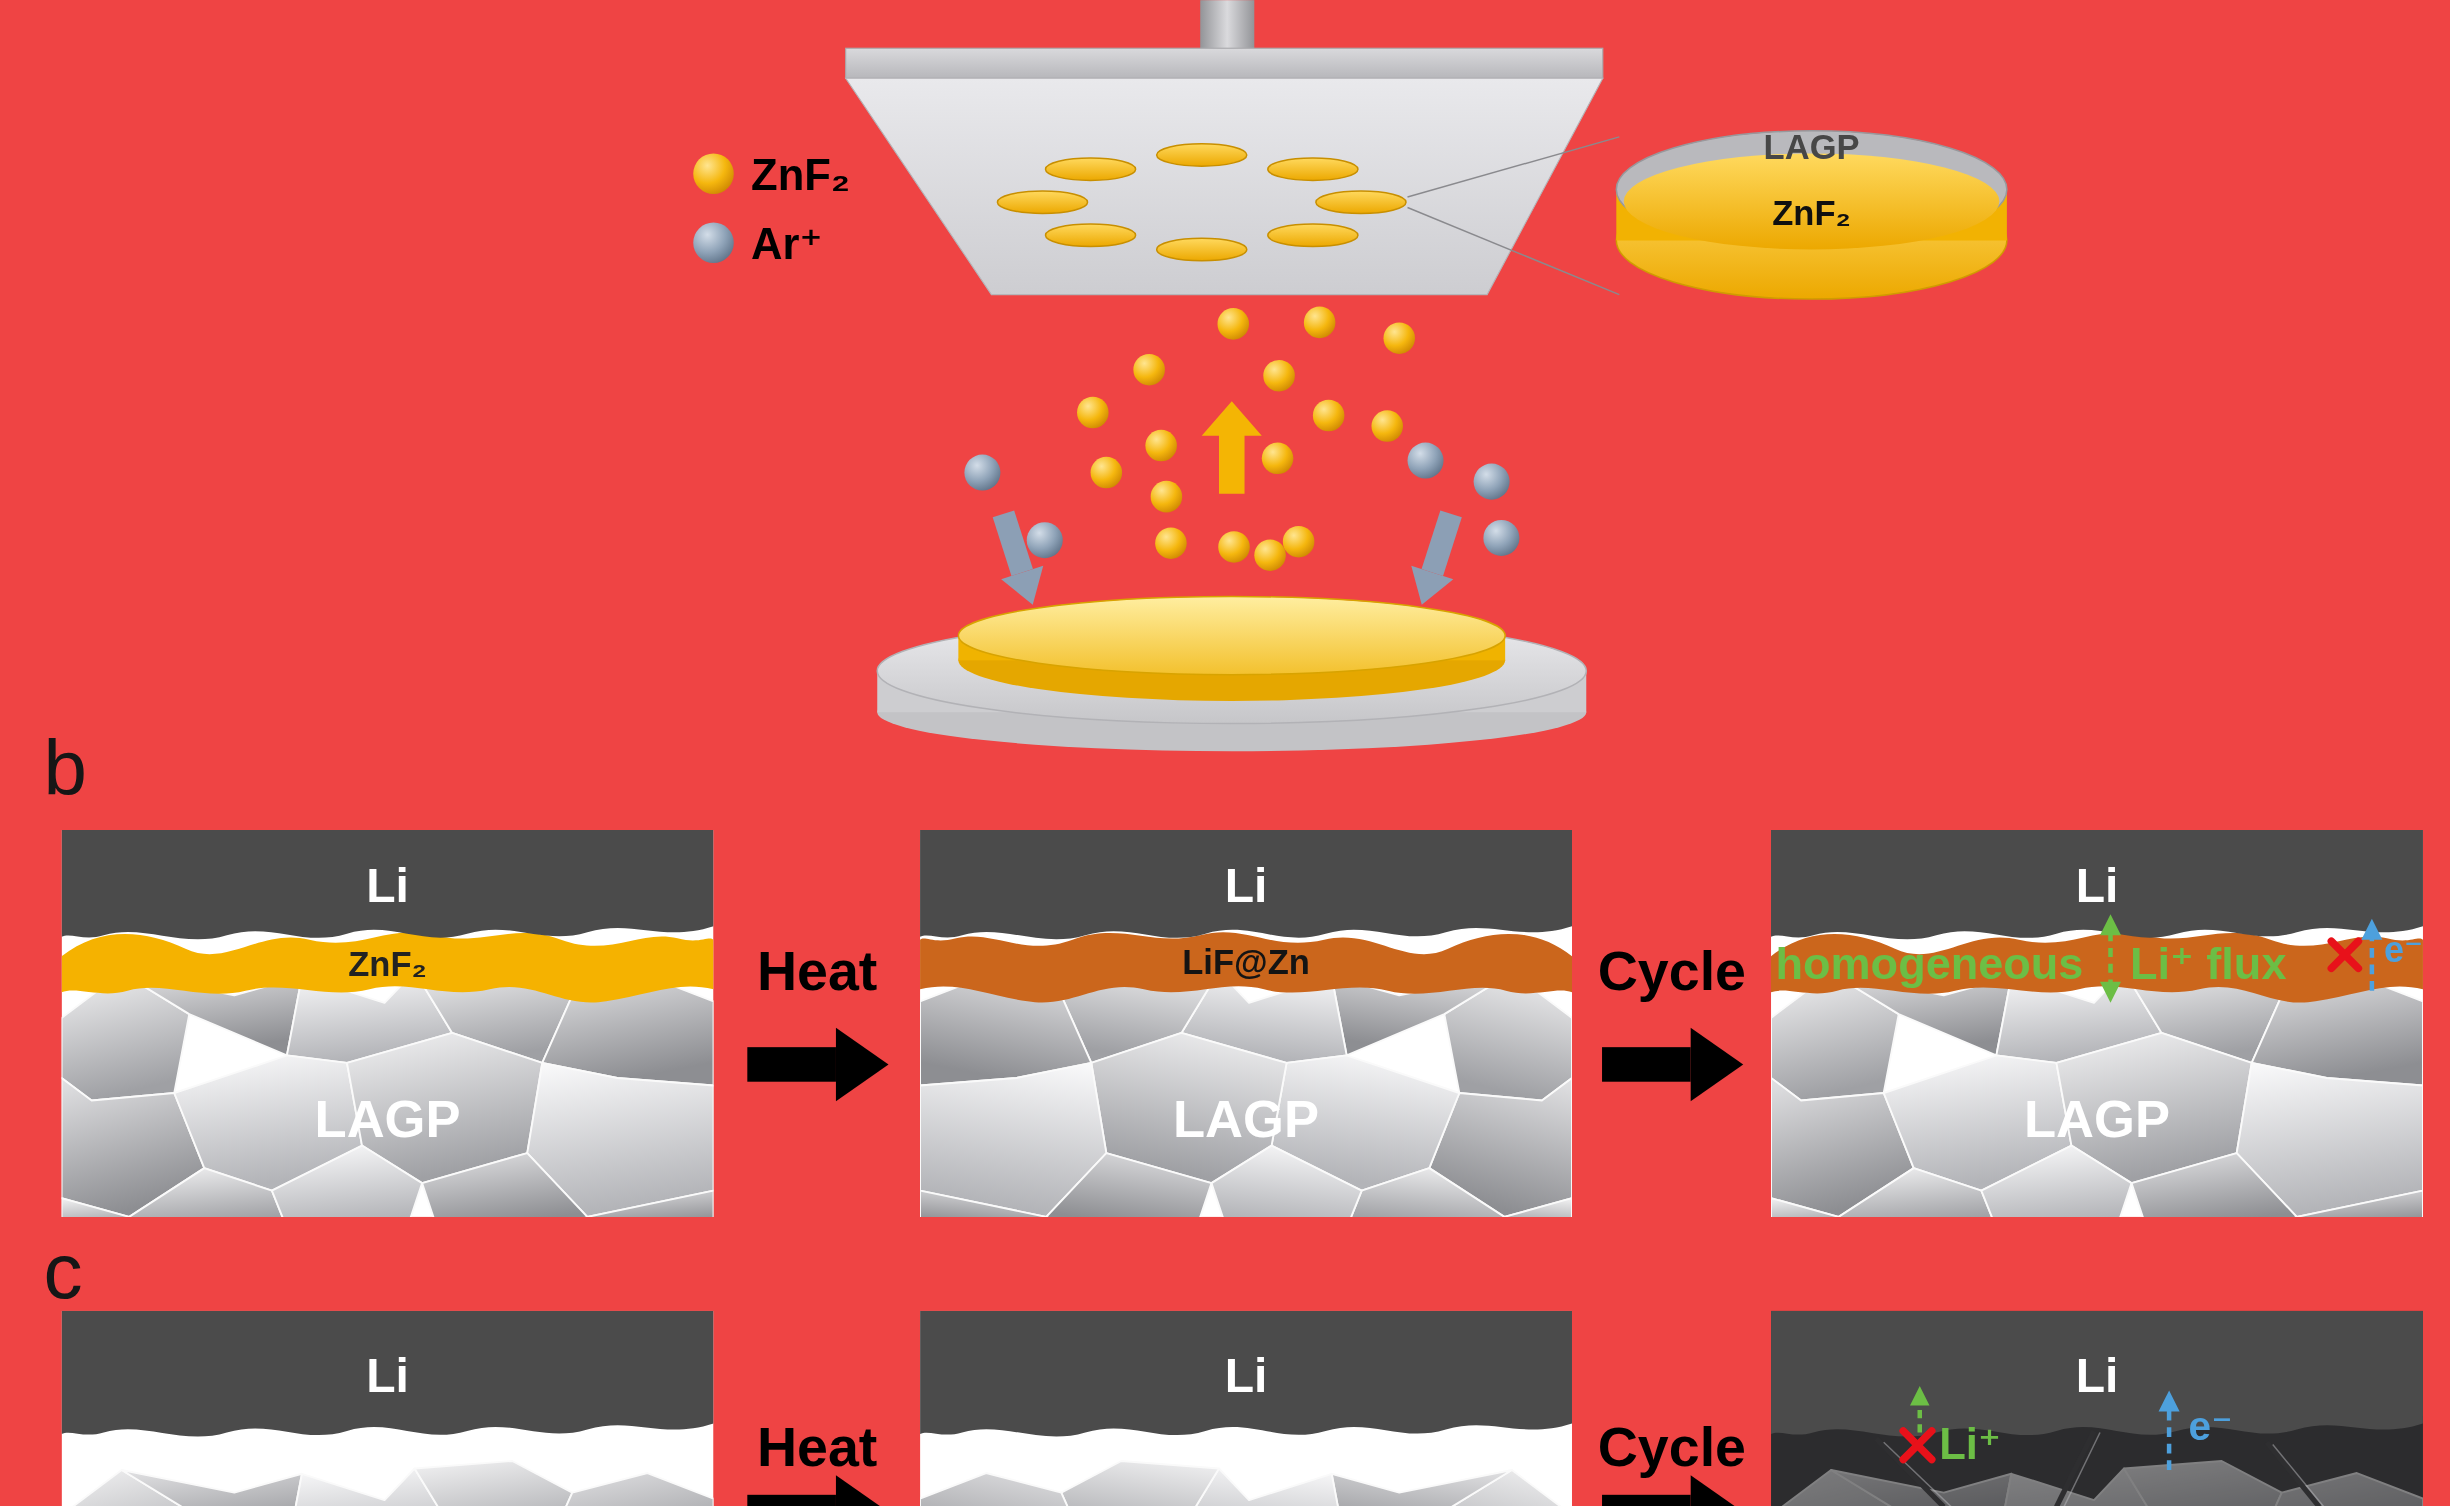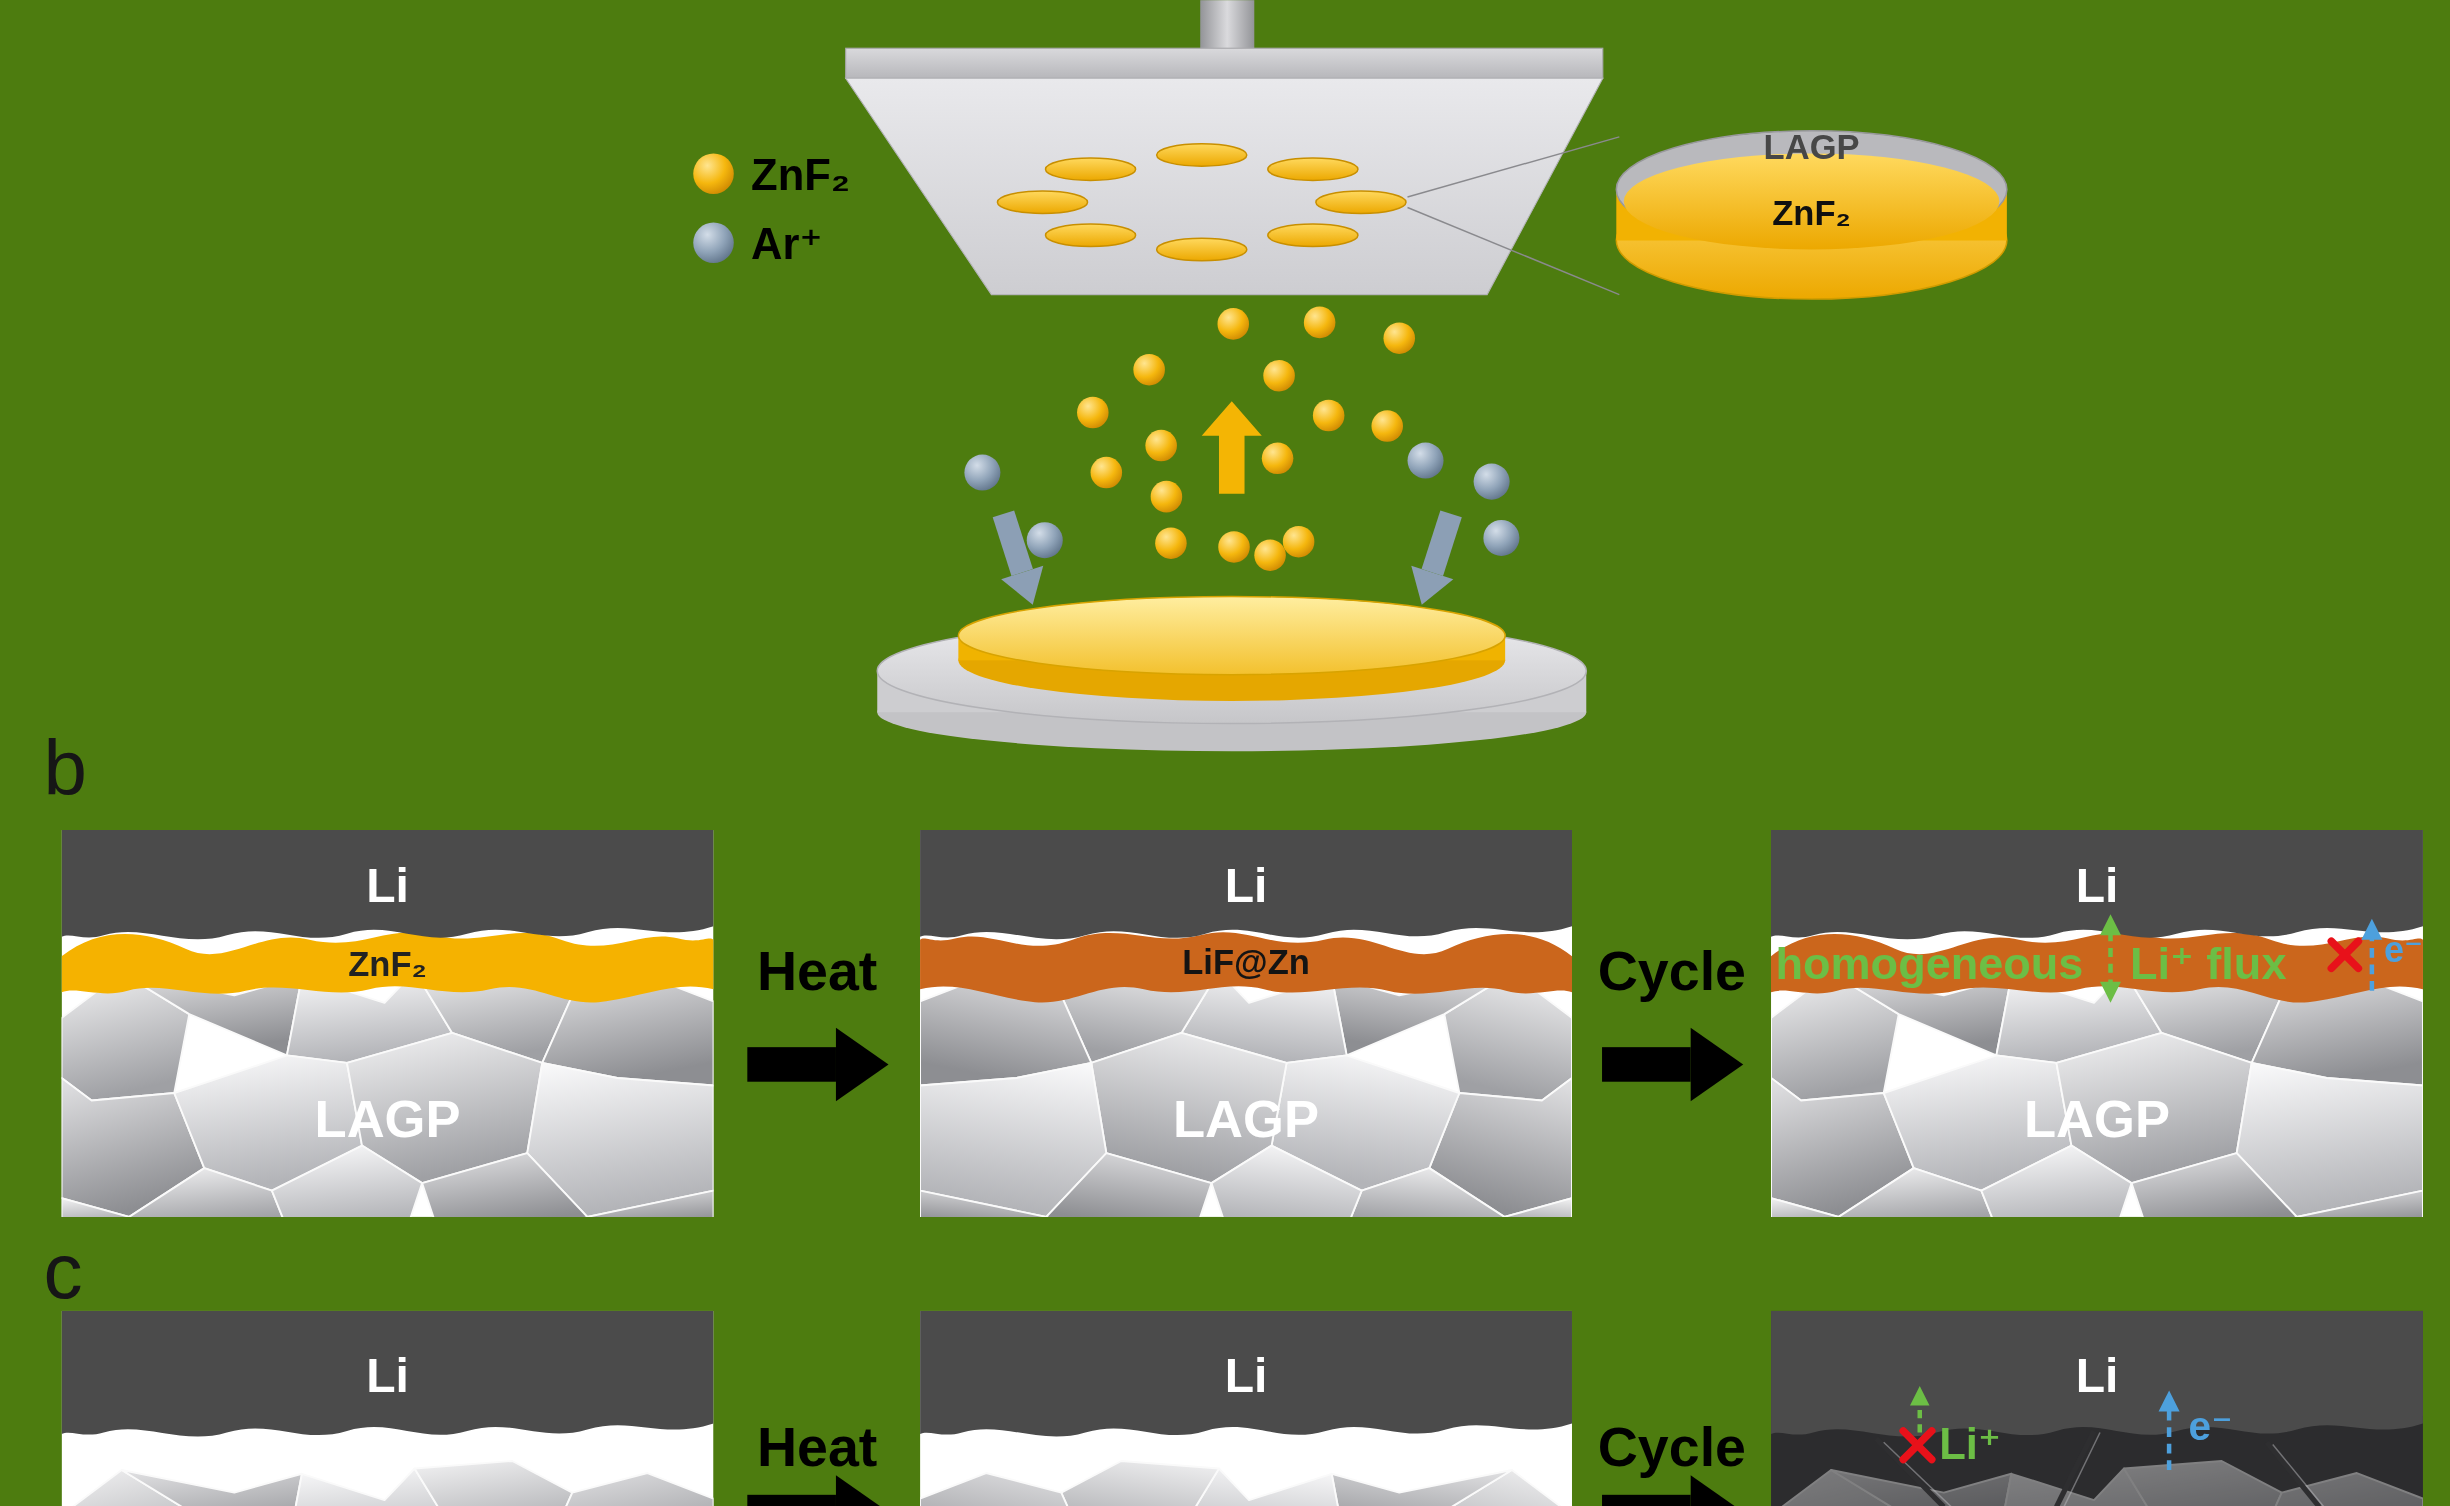--- a/index.html
+++ b/index.html
@@ -1,16 +1,16 @@
 <!DOCTYPE html>
 <html style="font-size:12px"><head>
 <meta charset="utf-8">
 <style>
   html,body{margin:0;padding:0;background:#ffffff;}
-  .canvas{position:relative;width:2450px;height:1507px;background:#4d7c0f;overflow:hidden;}
+  .canvas{position:relative;width:2450px;height:1507px;background:#ef4444;overflow:hidden;}
   svg{display:block;}
   text{font-family:"Liberation Sans","DejaVu Sans",sans-serif;}
   .tb{font-weight:bold;}
   .panel-letter{font-family:"Liberation Sans","DejaVu Sans",sans-serif;font-weight:400;}
 </style>
 </head>
 <body>
 
 <div class="canvas">
 <svg width="2450" height="1507" viewBox="0 0 3262 2006" xmlns="http://www.w3.org/2000/svg">

